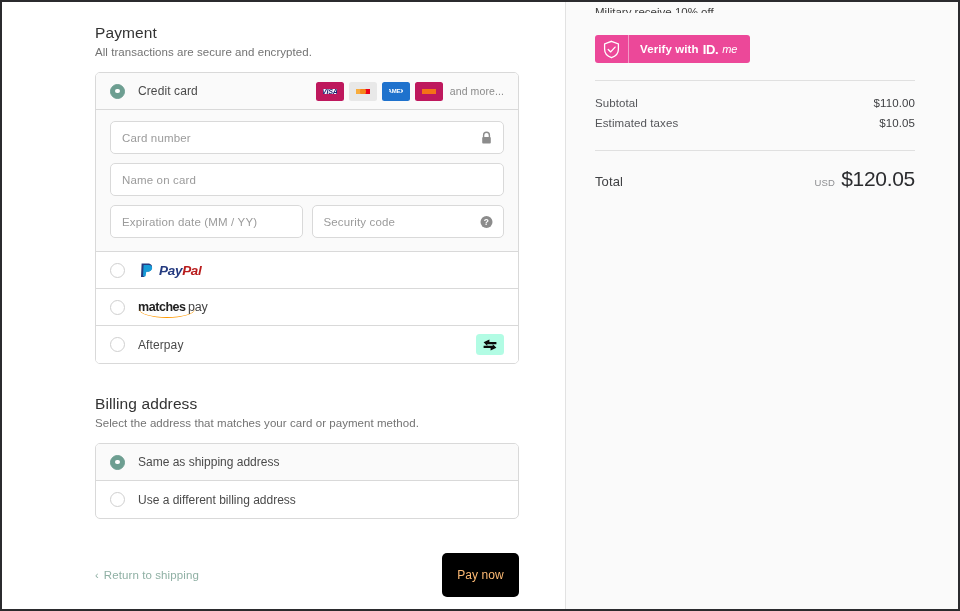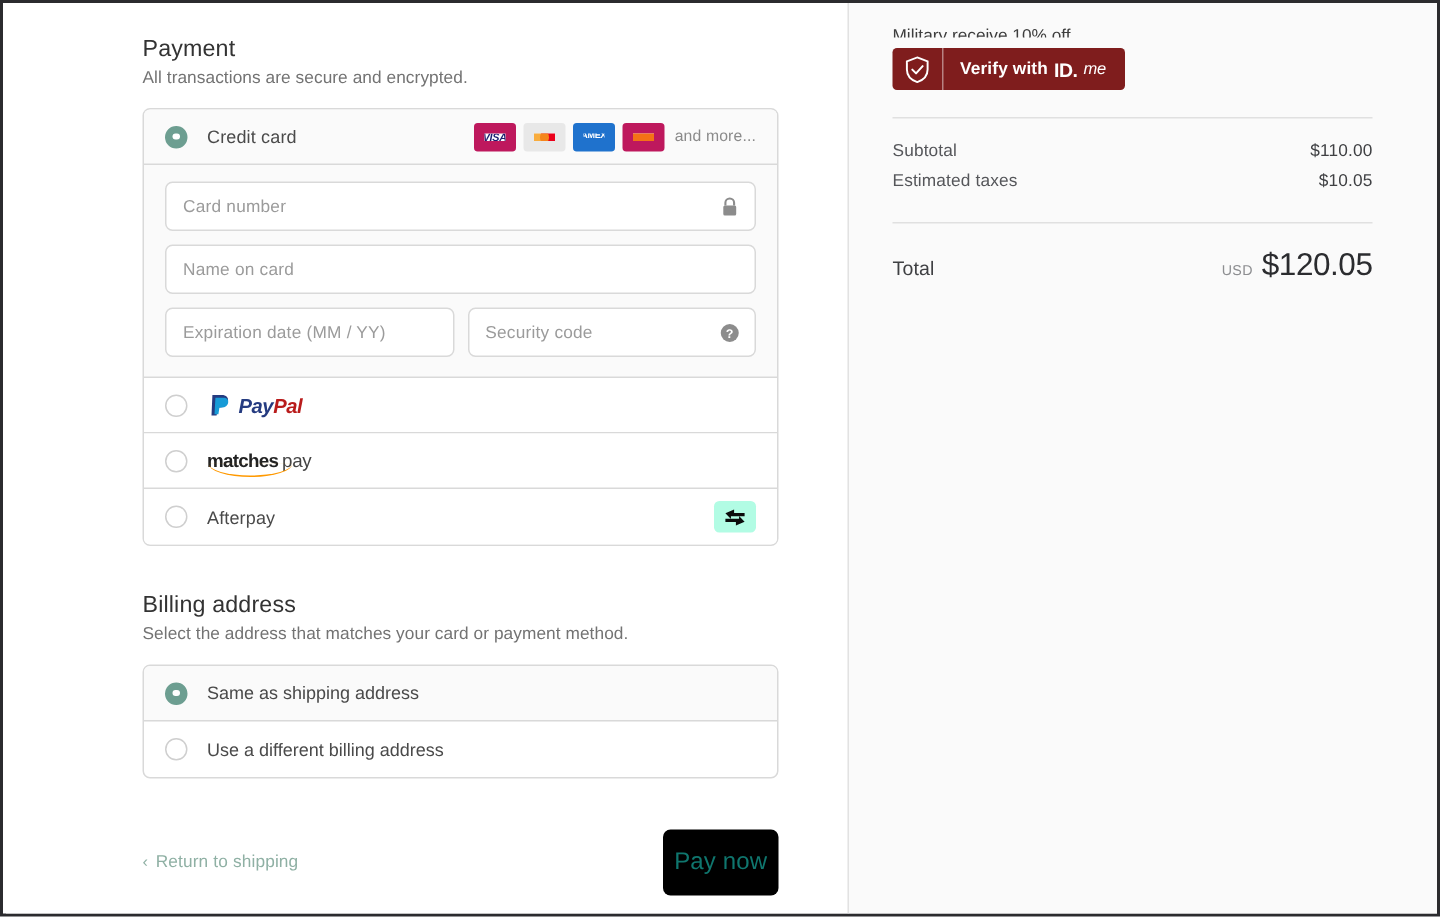--- a/index.html
+++ b/index.html
@@ -217,59 +217,59 @@
   .back-link {
     font-size: 11.5px;
     color: #8fb0a4;
     display: flex; align-items: center; gap: 5px;
     text-decoration: none;
     letter-spacing: .1px;
   }
   .chev { font-size: 11px; line-height: 1; }
   .pay-btn {
     background: #000000;
-    color: #0f766e;
+    color: #fdba74;
     border: none;
     border-radius: 5px;
     width: 77px; height: 44px;
-    font-size: 16px;
+    font-size: 12px;
     font-family: "Liberation Sans", sans-serif;
     letter-spacing: .1px;
     cursor: pointer;
   }
 
   
   .right-col {
     width: 395px;
     background: #fafafa;
     border-left: 1px solid #e2e2e2;
     box-sizing: border-box;
     position: relative;
   }
   .right-inner {
     position: absolute;
-    left: 29px; top: 16px;
+    left: 29px; top: 4px;
     width: 320px;
   }
   .promo-strip {
     font-size: 11.5px;
     color: #3d3d3d;
     height: 7px;
     overflow: hidden;
     line-height: 12px;
     margin: 0;
     white-space: nowrap;
   }
   .idme-badge {
     display: inline-flex;
     align-items: stretch;
-    background: #7f1d1d;
+    background: #ec4899;
     border-radius: 3px;
     height: 28px;
-    margin-top: 7px;
+    margin-top: 22px;
     overflow: hidden;
     text-align: center;
   }
   .idme-shield {
     width: 33px;
     display: flex; align-items: center; justify-content: center;
     border-right: 1px solid rgba(255,255,255,0.45);
   }
   .idme-text {
     display: flex; align-items: center;

